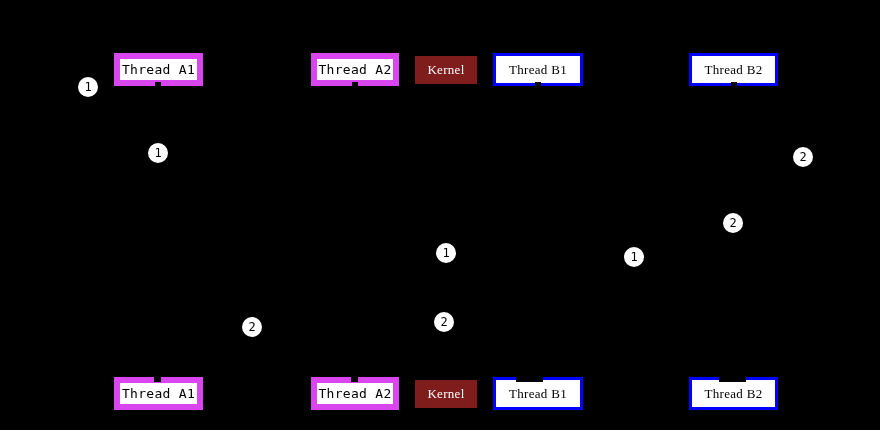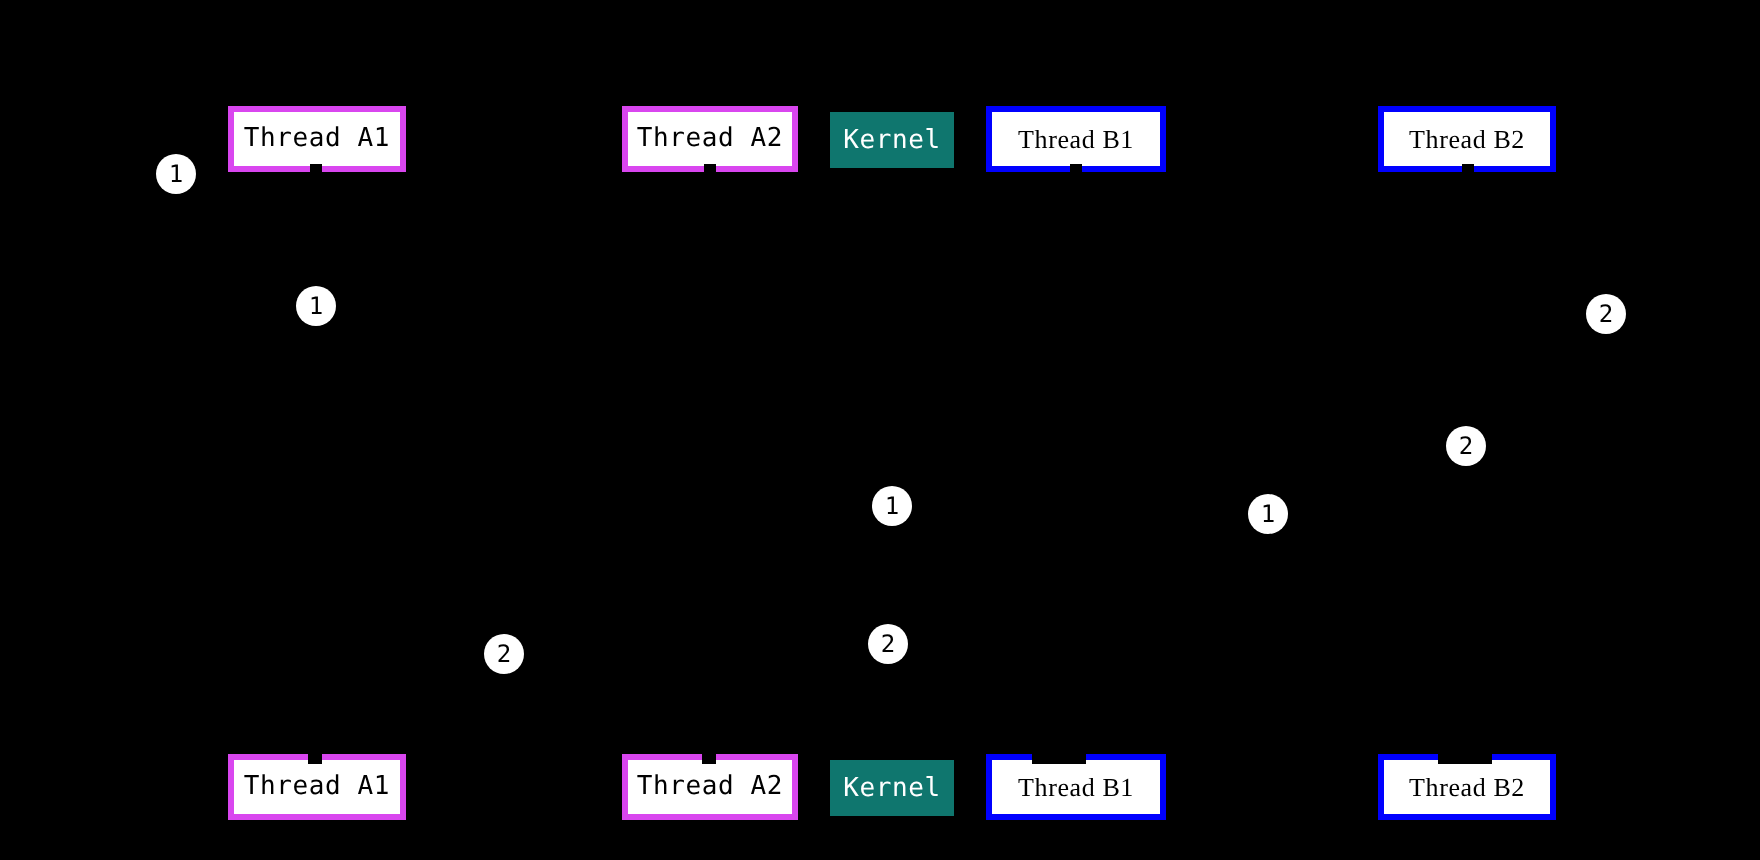--- a/index.html
+++ b/index.html
@@ -5,23 +5,23 @@
   html,body{margin:0;padding:0;background:#000;}
   .stage{
     position:relative;width:880px;height:430px;background:#000;overflow:hidden;
     font-family:"DejaVu Sans Mono","Liberation Mono",monospace;
   }
   .abox{
     position:absolute;box-sizing:border-box;
     display:flex;align-items:center;justify-content:center;
     font-size:13px;letter-spacing:.3px;white-space:nowrap;
   }
-  .a-red{border:3px solid #d946ef;background:#ffffff;color:#000000;}
+  .a-red{border:6px solid #d946ef;background:#ffffff;color:#000000;}
   .a-blue{border:3px solid #0000ff;background:#ffffff;color:#000000;font-family:Liberation Serif, serif;}
-  .a-kernel{background:#0f766e;color:#ffffff;border:none;}
+  .a-kernel{background:#7f1d1d;color:#ffffff;border:none;font-family:Liberation Serif, serif;}
   .notch{position:absolute;background:#000000;height:5px;}
   .marker{
     position:absolute;width:20px;height:20px;border-radius:50%;
     background:#ffffff;color:#000000;
     display:flex;align-items:center;justify-content:center;
     font-size:12px;line-height:1;
   }
 </style>
 </head>
 <body>

